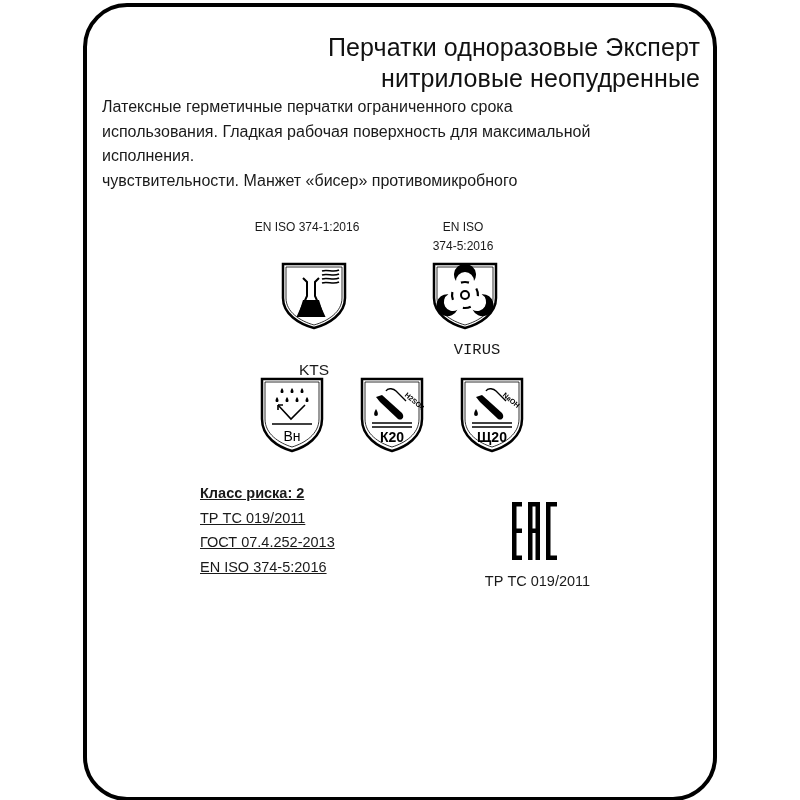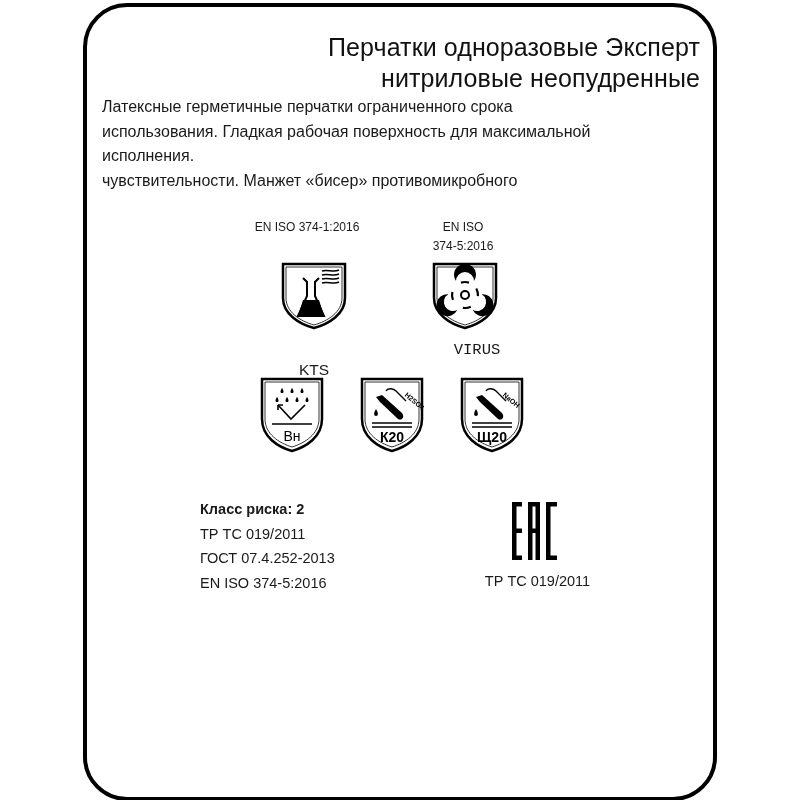--- a/index.html
+++ b/index.html
@@ -8,21 +8,21 @@
   .frame { position:absolute; left:83px; top:3px; width:626px; height:790px;
            border:4.5px solid #000; border-radius:44px; box-sizing:content-box; }
   .title { position:absolute; left:100px; width:600px; top:32px; text-align:right;
            font-weight:normal; font-size:25px; line-height:31px; color:#111; letter-spacing:0.1px; }
   .desc { position:absolute; left:102px; top:95px; width:610px;
           font-size:16px; line-height:24.5px; color:#1a1a1a; }
   .desc p { margin:0; }
   .cap { position:absolute; text-align:center; font-size:12px; line-height:19px; color:#1a1a1a; }
   .lbl { position:absolute; text-align:center; font-size:15.5px; color:#1a1a1a; }
   .shield { position:absolute; }
-  .info { position:absolute; left:200px; top:497px; font-size:14.5px; line-height:24.5px; color:#1a1a1a; }
+  .info { position:absolute; left:200px; top:481px; font-size:14.5px; line-height:24.5px; color:#1a1a1a;text-decoration:underline; }
   .info .b { font-weight:bold; }
   .eac { position:absolute; left:510px; top:501px; }
   .eac-cap { position:absolute; left:475px; top:573px; width:125px; text-align:center; font-size:14.5px; color:#1a1a1a; }
 </style>
 </head>
 <body>
 
 <div class="frame"></div>
 
 <div class="title">

